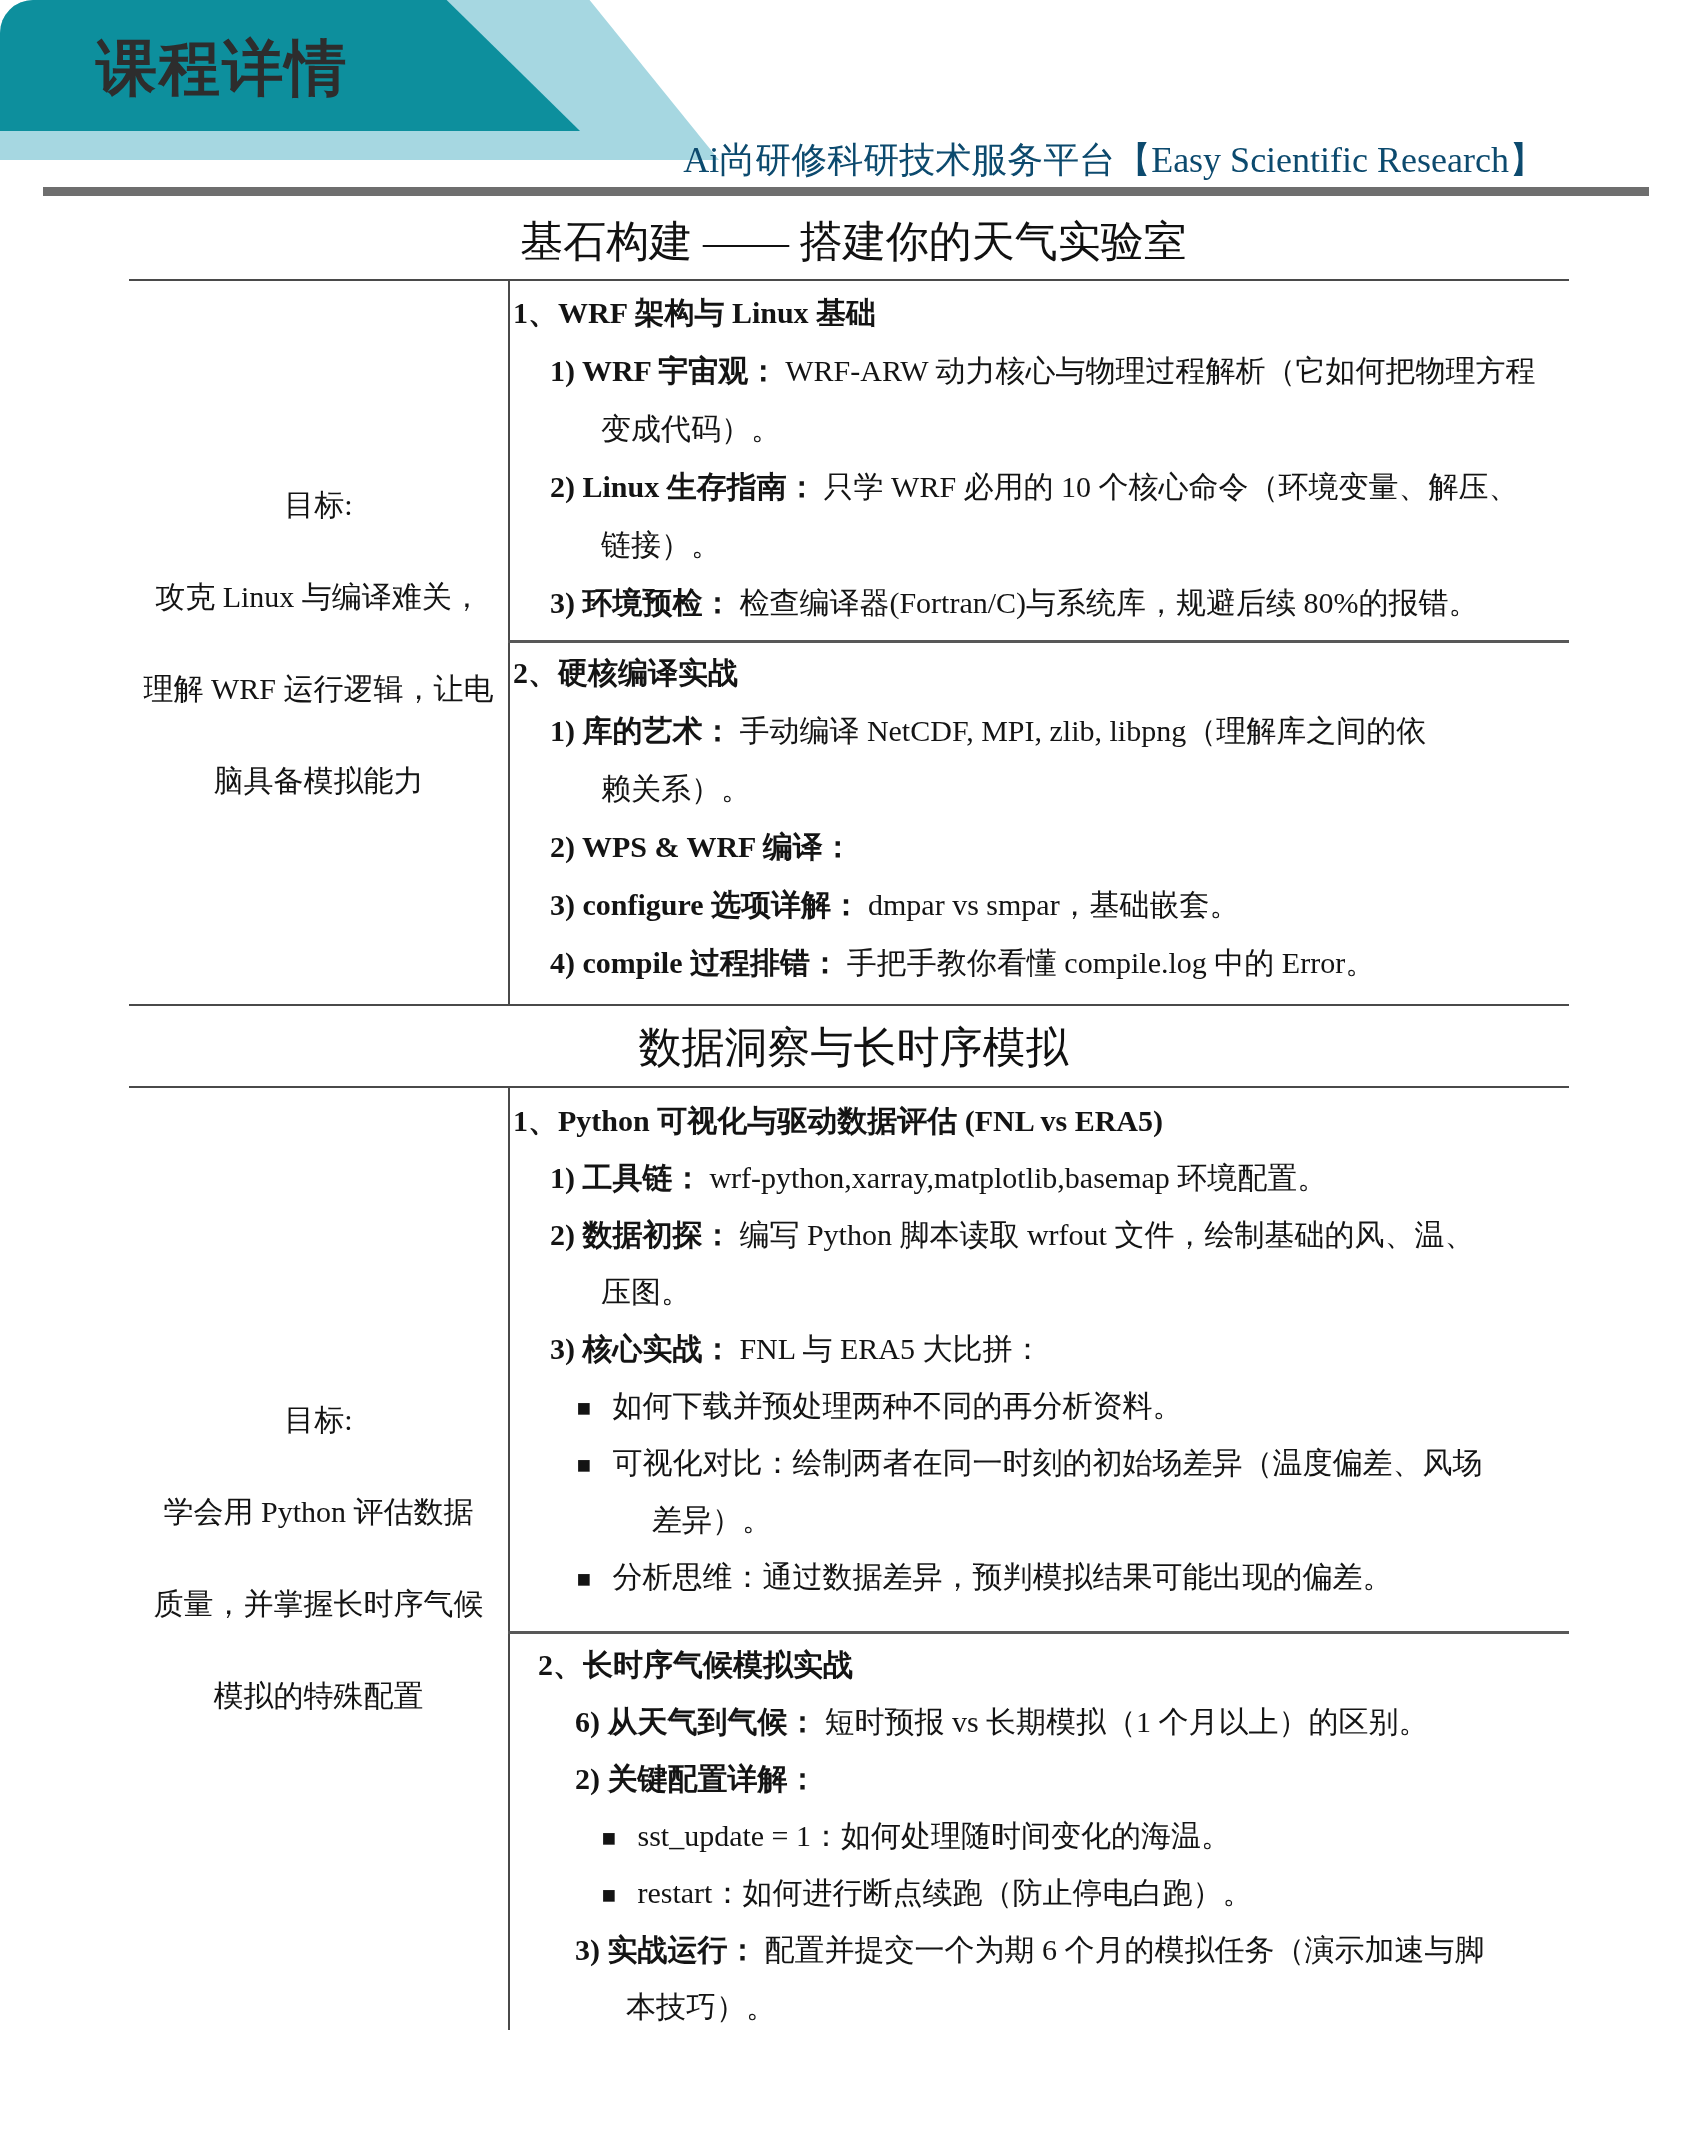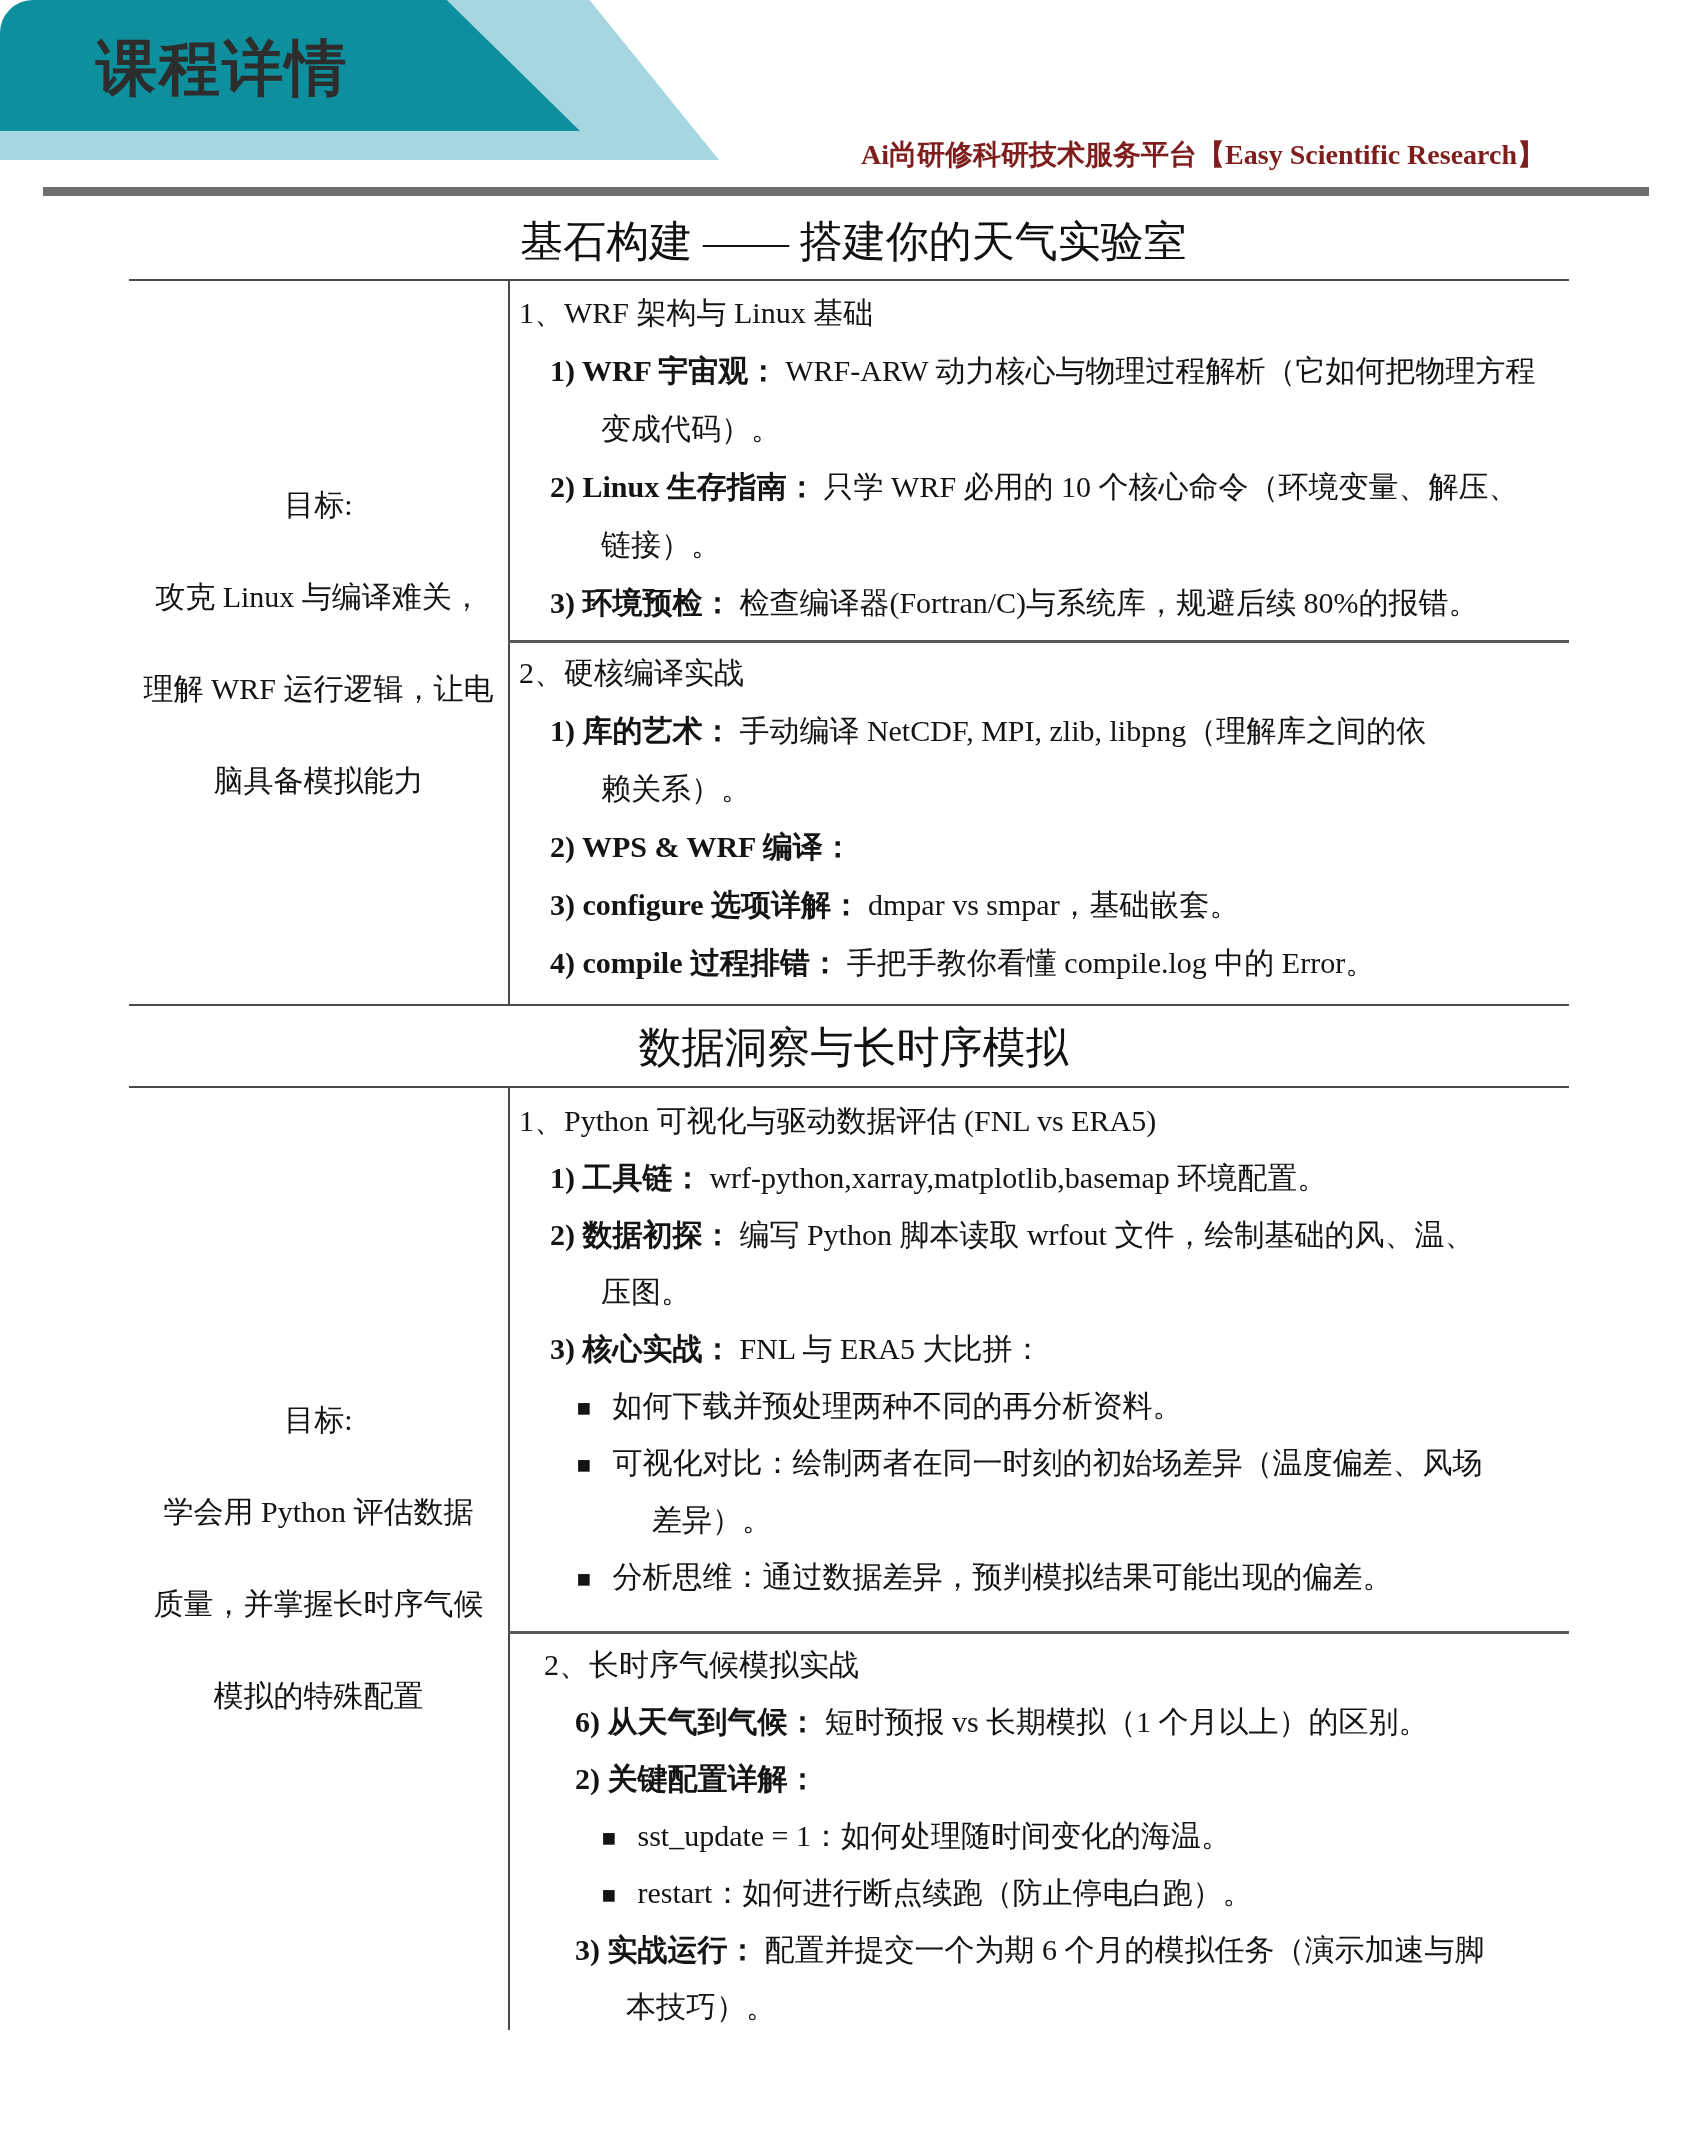--- a/index.html
+++ b/index.html
@@ -8,21 +8,21 @@
 
   
   .banner-light{position:absolute;left:0;top:0;width:719px;height:160px;
     clip-path:polygon(0 0,82% 0,100% 100%,0 100%);border-top-left-radius:33px;}
   .banner-dark{position:absolute;left:0;top:0;width:580px;height:131px;
     clip-path:polygon(0 0,77% 0,100% 100%,0 100%);border-top-left-radius:33px;}
   .banner-title{position:absolute;left:96px;top:27.5px;font-family:"Liberation Sans",sans-serif;
     font-weight:900;font-size:61px;letter-spacing:2.1px;color:#2d2d2d;}
 
   
-  .header-platform{position:absolute;top:136px;right:162px;font-size:28px;font-weight:bold;color:#7f1d1d;}
+  .header-platform{position:absolute;top:136px;right:162px;font-size:36px;font-weight:normal;color:#0c4a6e;}
   .rule{position:absolute;left:43px;top:187px;width:1606px;height:9px;background:#6e6e6e;}
 
   
   .section-title{position:absolute;left:0;width:100%;text-align:center;font-size:43px;color:#111;}
   .st1{top:213px;}
   .st2{top:1019px;}
 
   
   .ctable{position:absolute;left:129px;width:1440px;}
   #table1{top:279px;height:727px;}
@@ -37,21 +37,21 @@
   .goal-cell{position:absolute;left:0;top:0;width:379px;height:100%;
     display:flex;flex-direction:column;justify-content:center;align-items:center;
     text-align:center;font-size:30px;color:#141414;}
   .goal-cell .line{height:92px;line-height:92px;white-space:nowrap;}
 
   .content-cell{position:absolute;left:381px;right:0;}
   #t1r1{top:4.8px;} #t1r2{top:365px;}
   #t2r1{top:6.2px;} #t2r2{top:550px;margin-left:25px;}
   .content-cell .line{height:58px;line-height:58px;font-size:30px;white-space:nowrap;color:#141414;}
   #table2 .content-cell .line{height:57px;line-height:57px;}
-  .line.h{padding-left:9px;font-weight:normal;}
+  .line.h{padding-left:3px;font-weight:bold;}
   .line.item{padding-left:40px;}
   .line.item .lbl{font-weight:bold;}
   .line.cont{padding-left:91px;}
   .line.bullet{padding-left:66px;}
   .line.bcont{padding-left:142px;}
   .lbl{margin-right:6.9px;}
   .bullet-glyph{font-family:"DejaVu Sans",sans-serif;font-size:23.4px;margin-right:20.6px;vertical-align:1.4px;}
 </style>
 </head>
 <body>

